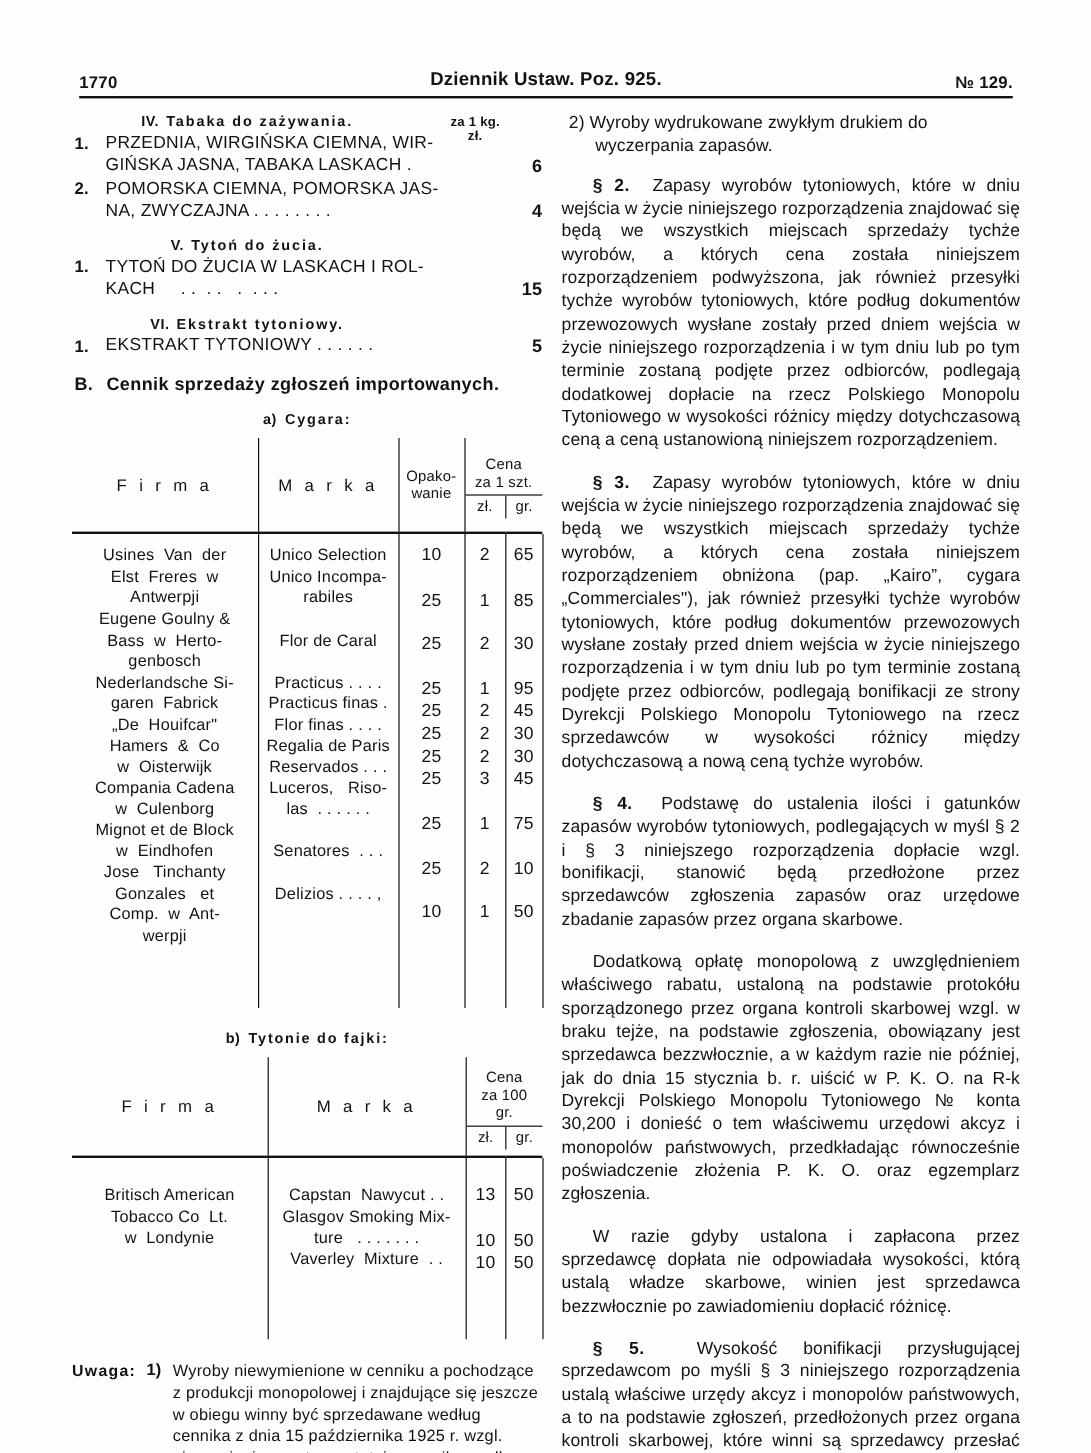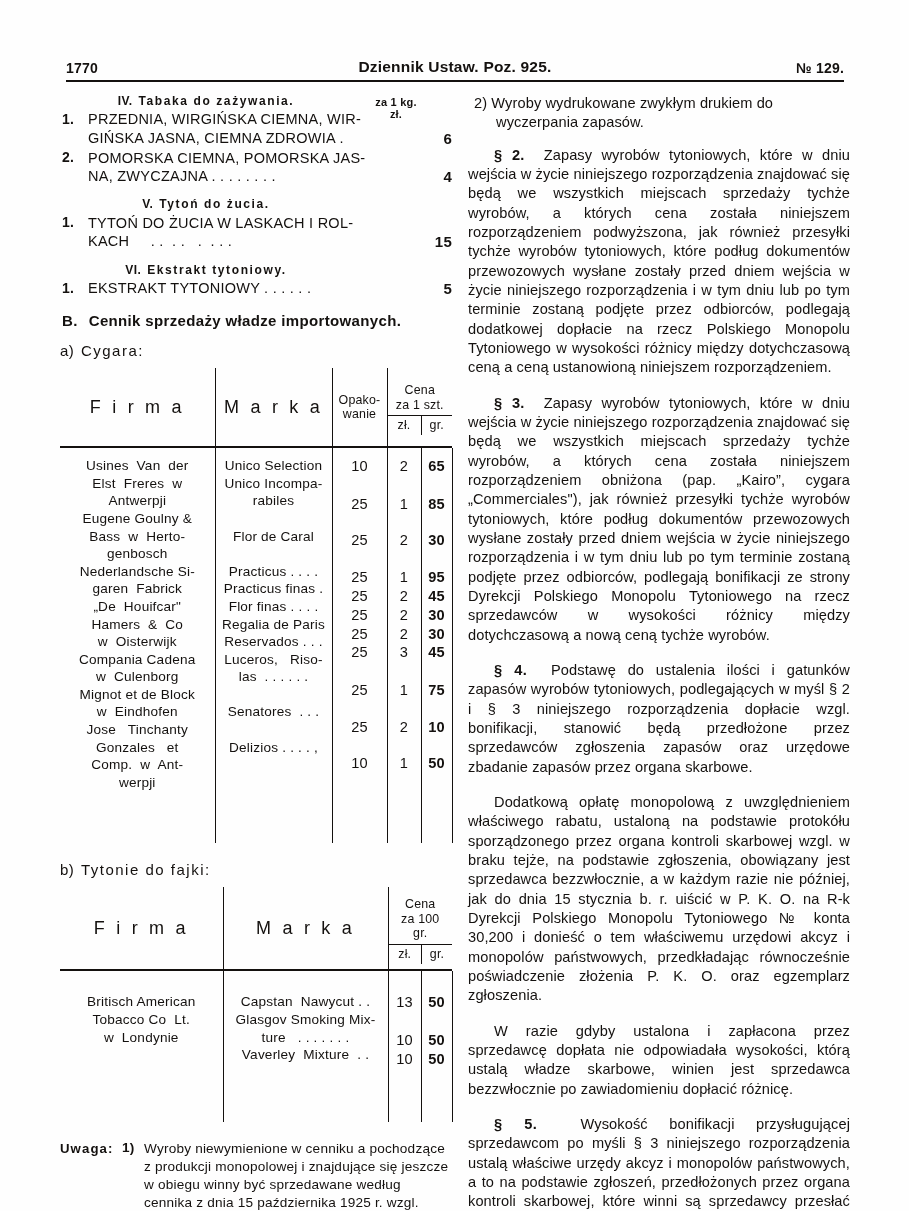--- a/index.html
+++ b/index.html
@@ -125,23 +125,23 @@
   
   .b-head {
     font-size: 15px;
     font-weight: bold;
     letter-spacing: .35px;
     margin: 14px 0 0 0;
     padding-left: 2px;
   }
   .b-head .bmark { margin-right: 11px; }
   .sub-head {
-    text-align: left;
-    font-size: 15px;
-    font-weight: normal;
+    text-align: center;
+    font-size: 12px;
+    font-weight: bold;
     letter-spacing: 1.5px;
     margin: 13px 0 9px 0;
   }
   .sub-head .sm { letter-spacing: .3px; margin-right: 7px; }
 
   
   .tbl {
     border-collapse: collapse;
     width: 100%;
     font-size: 13.6px;
@@ -153,21 +153,21 @@
   .tbl-wrap { position: relative; }
 
   .hdr-row th {
     font-weight: normal;
     text-align: center;
     vertical-align: middle;
     border-left: 1.6px solid #14110f;
     border-right: 1.6px solid #14110f;
   }
   .hdr-label {
-    font-size: 18px;
+    font-size: 14px;
     letter-spacing: 3.2px;
     padding: 0 2px;
   }
   .hdr-small {
     font-size: 12.4px;
     line-height: 1.16;
     letter-spacing: .2px;
   }
   .hdr-price-top {
     font-size: 12.4px;
@@ -188,21 +188,21 @@
 
   .body-sep td { border-top: 2.2px solid #14110f; height: 0; padding: 0; }
 
   .firm-cell, .mark-cell, .pack-cell, .zl-body, .gr-body {
     vertical-align: top;
   }
   .firm-cell { padding: 0 4px 0 2px; }
   .mark-cell { padding: 0 3px 0 8px; border-left: 1.6px solid #14110f; text-align: center; }
   .pack-cell { text-align: center; border-left: 1.6px solid #14110f; }
   .zl-body   { text-align: center; border-left: 1.6px solid #14110f; }
-  .gr-body   { text-align: center; border-left: 1.4px solid #14110f; border-right: 1.6px solid #14110f; font-weight: bold; }
+  .gr-body   { text-align: center; border-left: 1.4px solid #14110f; border-right: 1.6px solid #14110f; }
 
   .cellline { line-height: 1.295; white-space: pre; }
   .cellline.ctr { text-align: center; }
   .cellline.num { font-size: 14.6px; }
 
   
   .uwaga {
     margin-top: 18px;
     display: flex;
     font-size: 13.6px;
@@ -269,21 +269,21 @@
     <ul class="plist">
       <li class="pitem">
         <span class="num">1.</span>
         <span class="body">
           <span class="pline">
               <span class="txt">PRZEDNIA, WIRGIŃSKA CIEMNA, WIR-</span>
               <span class="dots"></span>
               <span class="val blank">.</span>
             </span>
           <span class="pline">
-              <span class="txt">GIŃSKA JASNA, CIEMNA ZDROWIA .</span>
+              <span class="txt">GIŃSKA JASNA, TABAKA LASKACH .</span>
               <span class="dots"></span>
               <span class="val">6</span>
             </span>
         </span>
       </li>
       <li class="pitem">
         <span class="num">2.</span>
         <span class="body">
           <span class="pline">
               <span class="txt">POMORSKA CIEMNA, POMORSKA JAS-</span>
@@ -334,21 +334,21 @@
           <span class="pline">
               <span class="txt">EKSTRAKT TYTONIOWY . . . . . .</span>
               <span class="dots"></span>
               <span class="val">5</span>
             </span>
         </span>
       </li>
     </ul>
 
     <div class="b-head">
-      <span class="bmark">B.</span><span>Cennik sprzedaży władze importowanych.</span>
+      <span class="bmark">B.</span><span>Cennik sprzedaży zgłoszeń importowanych.</span>
     </div>
 
     <div class="sub-head">
       <span class="sm">a)</span><span>Cygara:</span>
     </div>
 
     <div class="tbl-wrap">
       <table class="tbl thick-top">
         <colgroup>
           <col style="width:155px">

